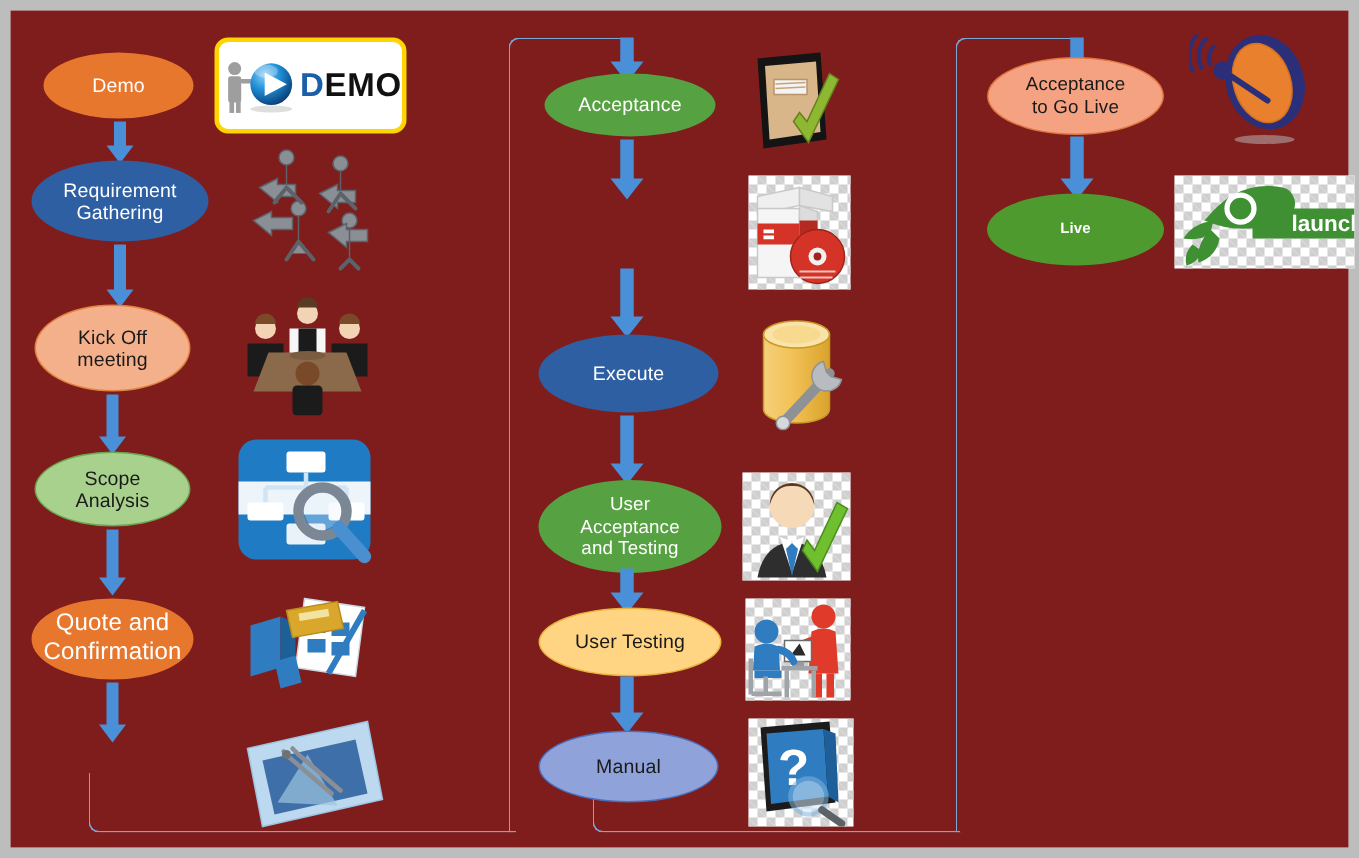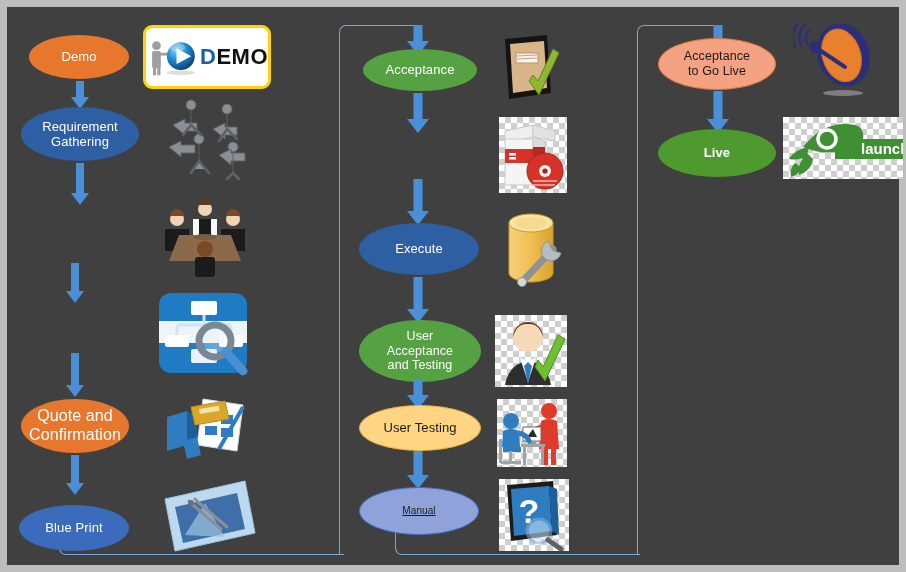--- a/index.html
+++ b/index.html
@@ -1,20 +1,20 @@
 <!DOCTYPE html>
 <html><head>
 <meta charset="utf-8">
 <style>
   html,body{margin:0;padding:0;background:#b9b9b9;}
   body{width:906px;height:572px;overflow:hidden;font-family:"Liberation Sans",sans-serif;}
 
   #frame{position:absolute;left:0;top:0;width:906px;height:572px;
          box-sizing:border-box;border:7px solid #bdbdbd;background:#ffffff;}
-  #canvas{position:absolute;left:0;top:0;width:892px;height:558px;background:#404040;}
+  #canvas{position:absolute;left:0;top:0;width:892px;height:558px;background:#7f1d1d;}
 
   
   .conn{position:absolute;box-sizing:border-box;pointer-events:none;}
 
   
   .node{position:absolute;box-sizing:border-box;border-radius:50%;
         display:flex;align-items:center;justify-content:center;text-align:center;
         line-height:1.18;letter-spacing:.1px;}
   .node span{display:block;padding:0 6px;}
 
@@ -74,44 +74,47 @@
 
     <div class="node" style="left:14px;top:100px;width:118px;height:54px;background:#2e5fa3;color:#fff;font-size:13px;justify-content:center;">
       <span class="ml">Requirement<br>Gathering</span>
     </div>
 
     <div class="arrow" style="left:63px;top:156px;width:20px;height:42px;">
       <div class="shaft" style="width:8px;height:32px;"></div>
         <div class="head"></div>
     </div>
 
+    <div class="node" style="left:16px;top:196px;width:104px;height:58px;background:#f4b08a;border:1.5px solid #e0833f;color:#1a1a1a;font-size:13px;">
+      <span class="ml">Kick Off<br>meeting</span>
+    </div>
 
     <div class="arrow" style="left:58px;top:256px;width:20px;height:40px;">
       <div class="shaft" style="width:8px;height:30px;"></div>
         <div class="head"></div>
     </div>
 
+    <div class="node" style="left:16px;top:294px;width:104px;height:50px;background:#a9d18e;border:1.5px solid #6aa84f;color:#1a1a1a;font-size:13px;">
+      <span class="ml">Scope<br>Analysis</span>
+    </div>
 
     <div class="arrow" style="left:58px;top:346px;width:20px;height:44px;">
       <div class="shaft" style="width:8px;height:34px;"></div>
         <div class="head"></div>
     </div>
 
     <div class="node" style="left:14px;top:392px;width:108px;height:54px;background:#e8772e;color:#fff;font-size:16px;">
       <span class="ml">Quote and<br>Confirmation</span>
     </div>
 
     <div class="arrow" style="left:58px;top:448px;width:20px;height:40px;">
       <div class="shaft" style="width:8px;height:30px;"></div>
         <div class="head"></div>
     </div>
 
-    <div class="node" style="left:12px;top:498px;width:110px;height:46px;background:#3a6cbb;color:#fff;font-size:13px;">
-      <span>Blue Print</span>
-    </div>
 
     <div id="demo-card" style="left:136px;top:18px;width:128px;height:64px;">
       <svg width="62" height="48" viewBox="0 0 62 48">
 
         <circle cx="12" cy="11" r="5" fill="#9e9e9e"></circle>
         <rect x="7" y="17" width="10" height="20" rx="2" fill="#9e9e9e"></rect>
         <rect x="16" y="19" width="16" height="3.4" rx="1.6" fill="#9e9e9e"></rect>
         <rect x="8" y="36" width="3.6" height="9" fill="#9e9e9e"></rect>
         <rect x="13" y="36" width="3.6" height="9" fill="#9e9e9e"></rect>
 
@@ -277,21 +280,21 @@
 
     <div class="node" style="left:352px;top:398px;width:122px;height:46px;background:#ffd583;border:1.5px solid #e8b23c;color:#1a1a1a;font-size:13px;">
       <span>User Testing</span>
     </div>
 
     <div class="arrow" style="left:400px;top:444px;width:22px;height:38px;">
       <div class="shaft" style="width:9px;height:26px;"></div>
         <div class="head" style="border-left-width:11px;border-right-width:11px;border-top-width:14px;"></div>
     </div>
 
-    <div class="node" style="left:352px;top:480px;width:120px;height:48px;background:#8fa3da;border:1.5px solid #4a6fc0;color:#1a1a1a;font-size:10px;text-decoration:underline;">
+    <div class="node" style="left:352px;top:480px;width:120px;height:48px;background:#8fa3da;border:1.5px solid #4a6fc0;color:#1a1a1a;font-size:13px;">
       <span>Manual</span>
     </div>
 
     <div class="icon" style="left:492px;top:26px;width:66px;height:72px;">
       <svg width="66" height="72" viewBox="0 0 66 72">
         <polygon points="6,6 48,2 52,60 10,66" fill="#141414"></polygon>
         <polygon points="11,11 45,8 48,55 14,60" fill="#d9b68a"></polygon>
         <rect x="17" y="20" width="22" height="10" fill="#f3f3f3" stroke="#b9946a"></rect>
         <g stroke="#c9a277" stroke-width="1">
             <line x1="18" y1="23" x2="38" y2="22"></line>
@@ -396,21 +399,21 @@
 
     <div class="node" style="left:651px;top:31px;width:118px;height:52px;background:#f4a281;border:1.5px solid #e0763f;color:#1a1a1a;font-size:12.5px;">
       <span class="ml">Acceptance<br>to Go Live</span>
     </div>
 
     <div class="arrow" style="left:700px;top:84px;width:22px;height:42px;">
       <div class="shaft" style="width:9px;height:30px;"></div>
         <div class="head" style="border-left-width:11px;border-right-width:11px;border-top-width:14px;"></div>
     </div>
 
-    <div class="node" style="left:651px;top:122px;width:118px;height:48px;background:#4e9a2f;color:#fff;font-size:13px;font-weight:bold;">
+    <div class="node" style="left:651px;top:122px;width:118px;height:48px;background:#4e9a2f;color:#fff;font-size:10px;font-weight:bold;">
       <span>Live</span>
     </div>
 
     <div class="icon" style="left:786px;top:16px;width:88px;height:74px;">
       <svg width="88" height="74" viewBox="0 0 88 74">
         <g transform="rotate(-18 44 38)">
           <ellipse cx="52" cy="34" rx="26" ry="32" fill="#2b2f7a"></ellipse>
           <ellipse cx="50" cy="34" rx="19" ry="27" fill="#e8802e"></ellipse>
           <path d="M31 34 a19 27 0 0 0 38 0 a19 27 0 0 0 -38 0" fill="none" stroke="#d2701f" stroke-width="1"></path>
         </g>

